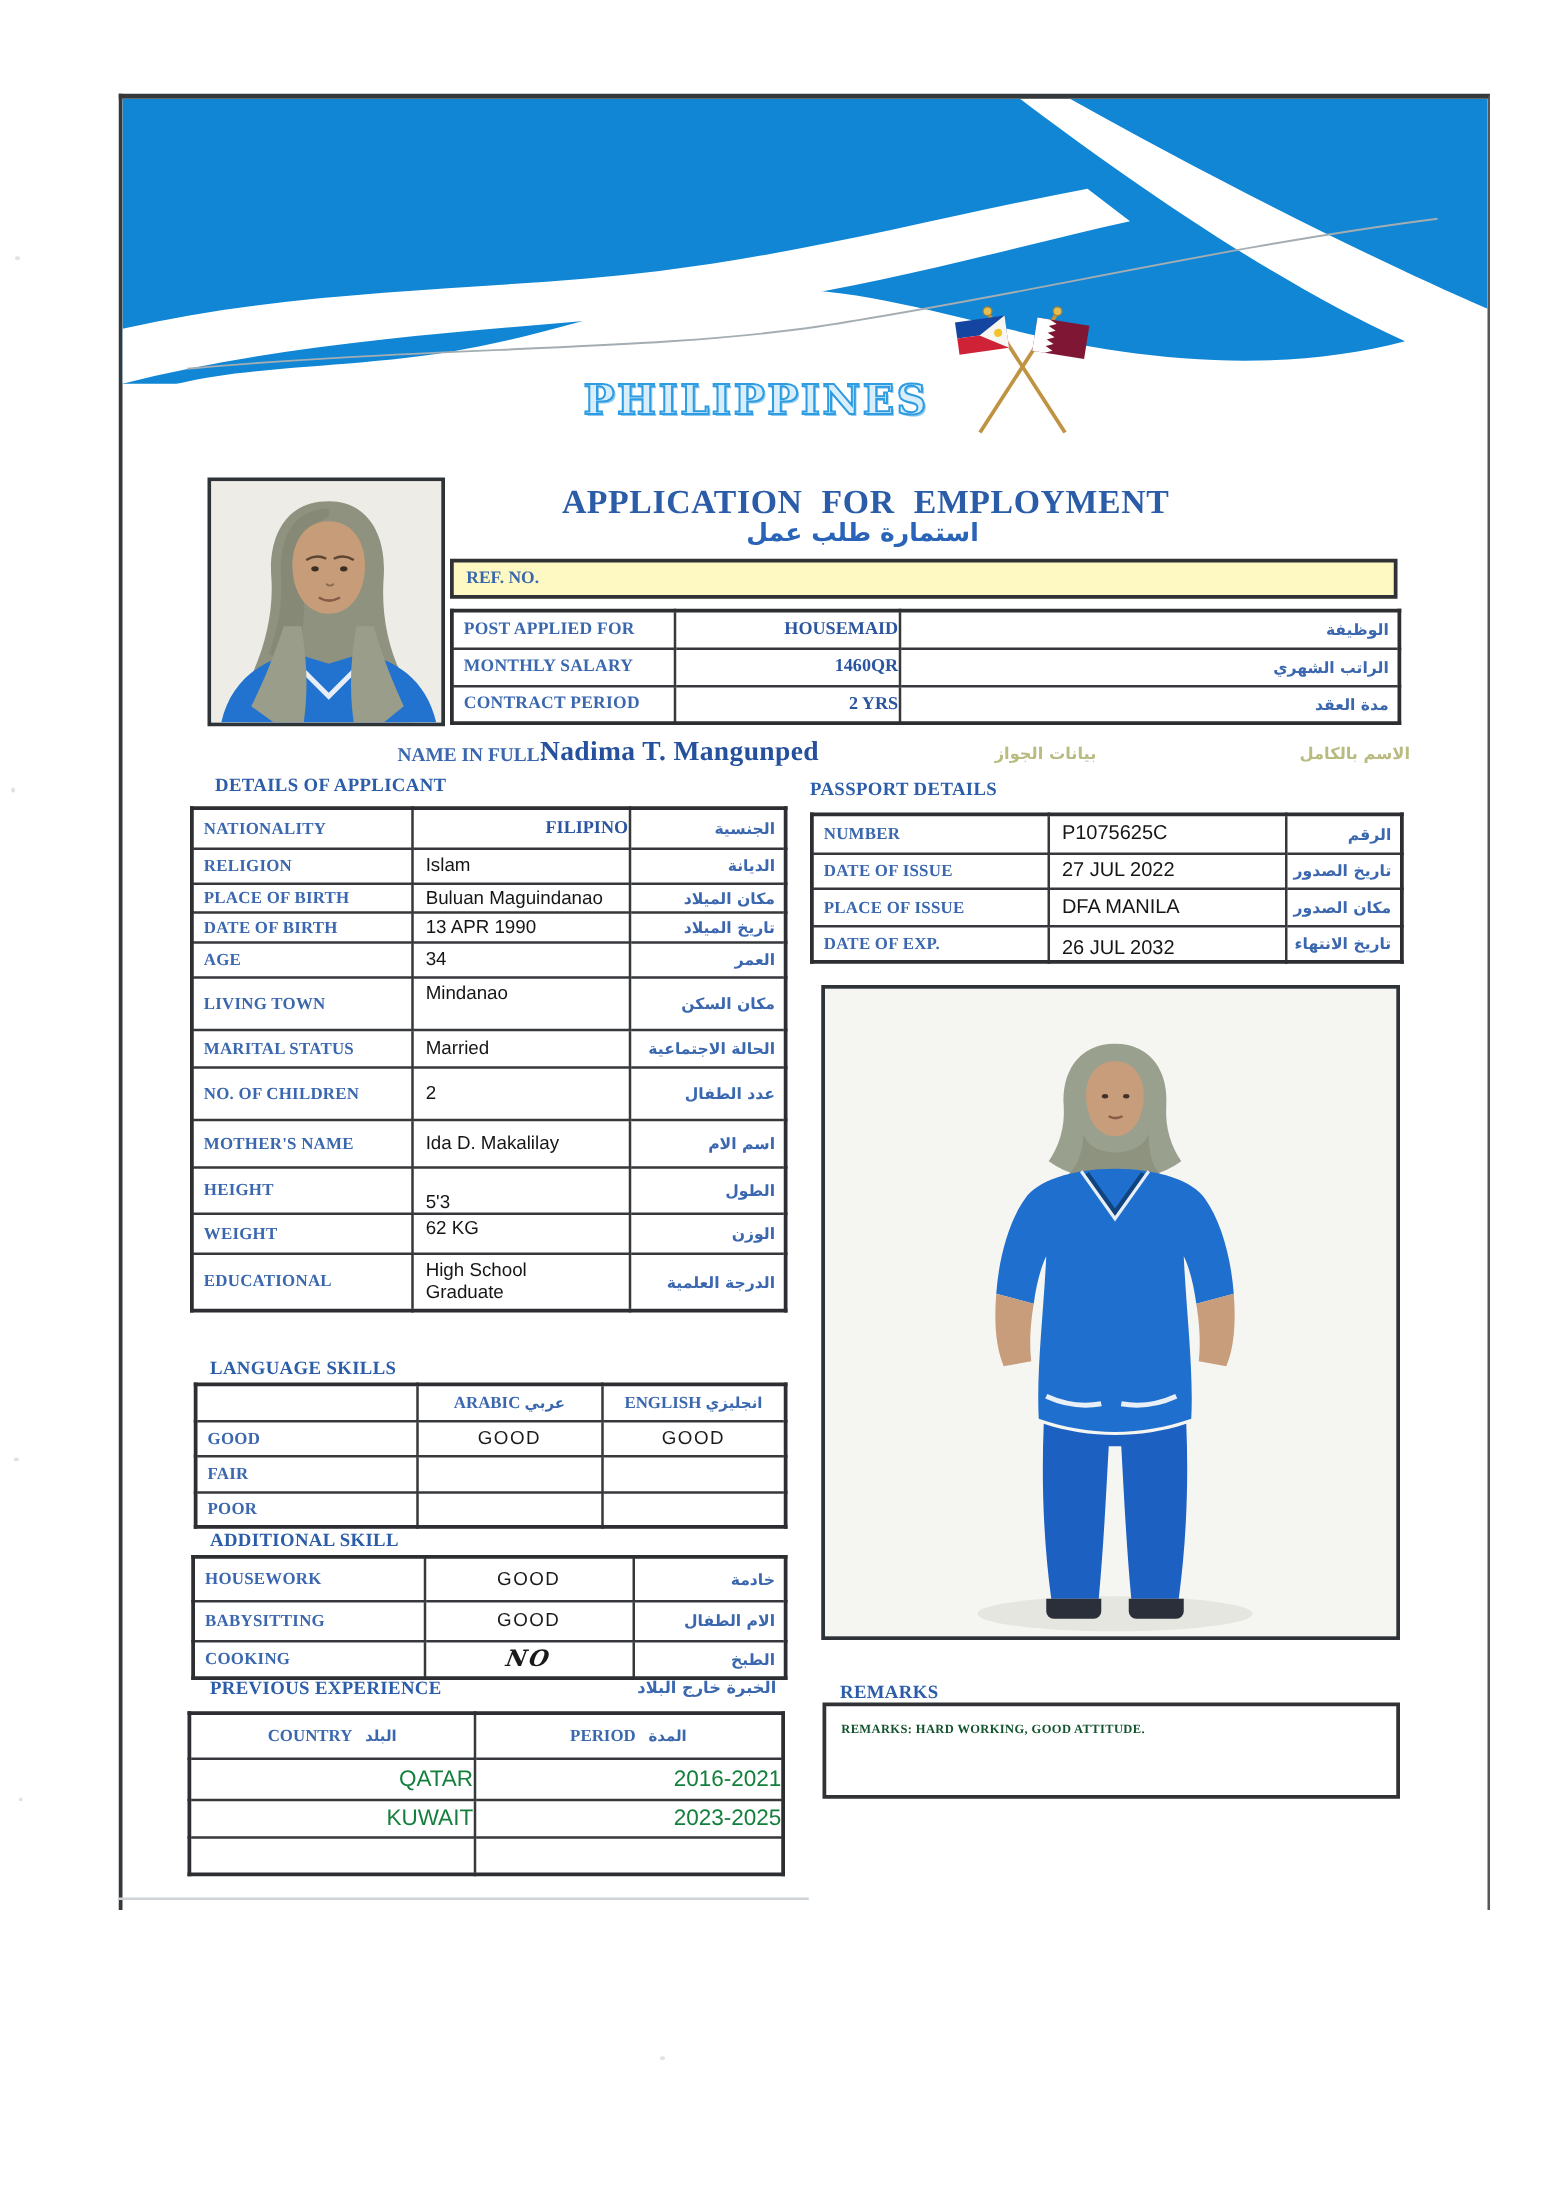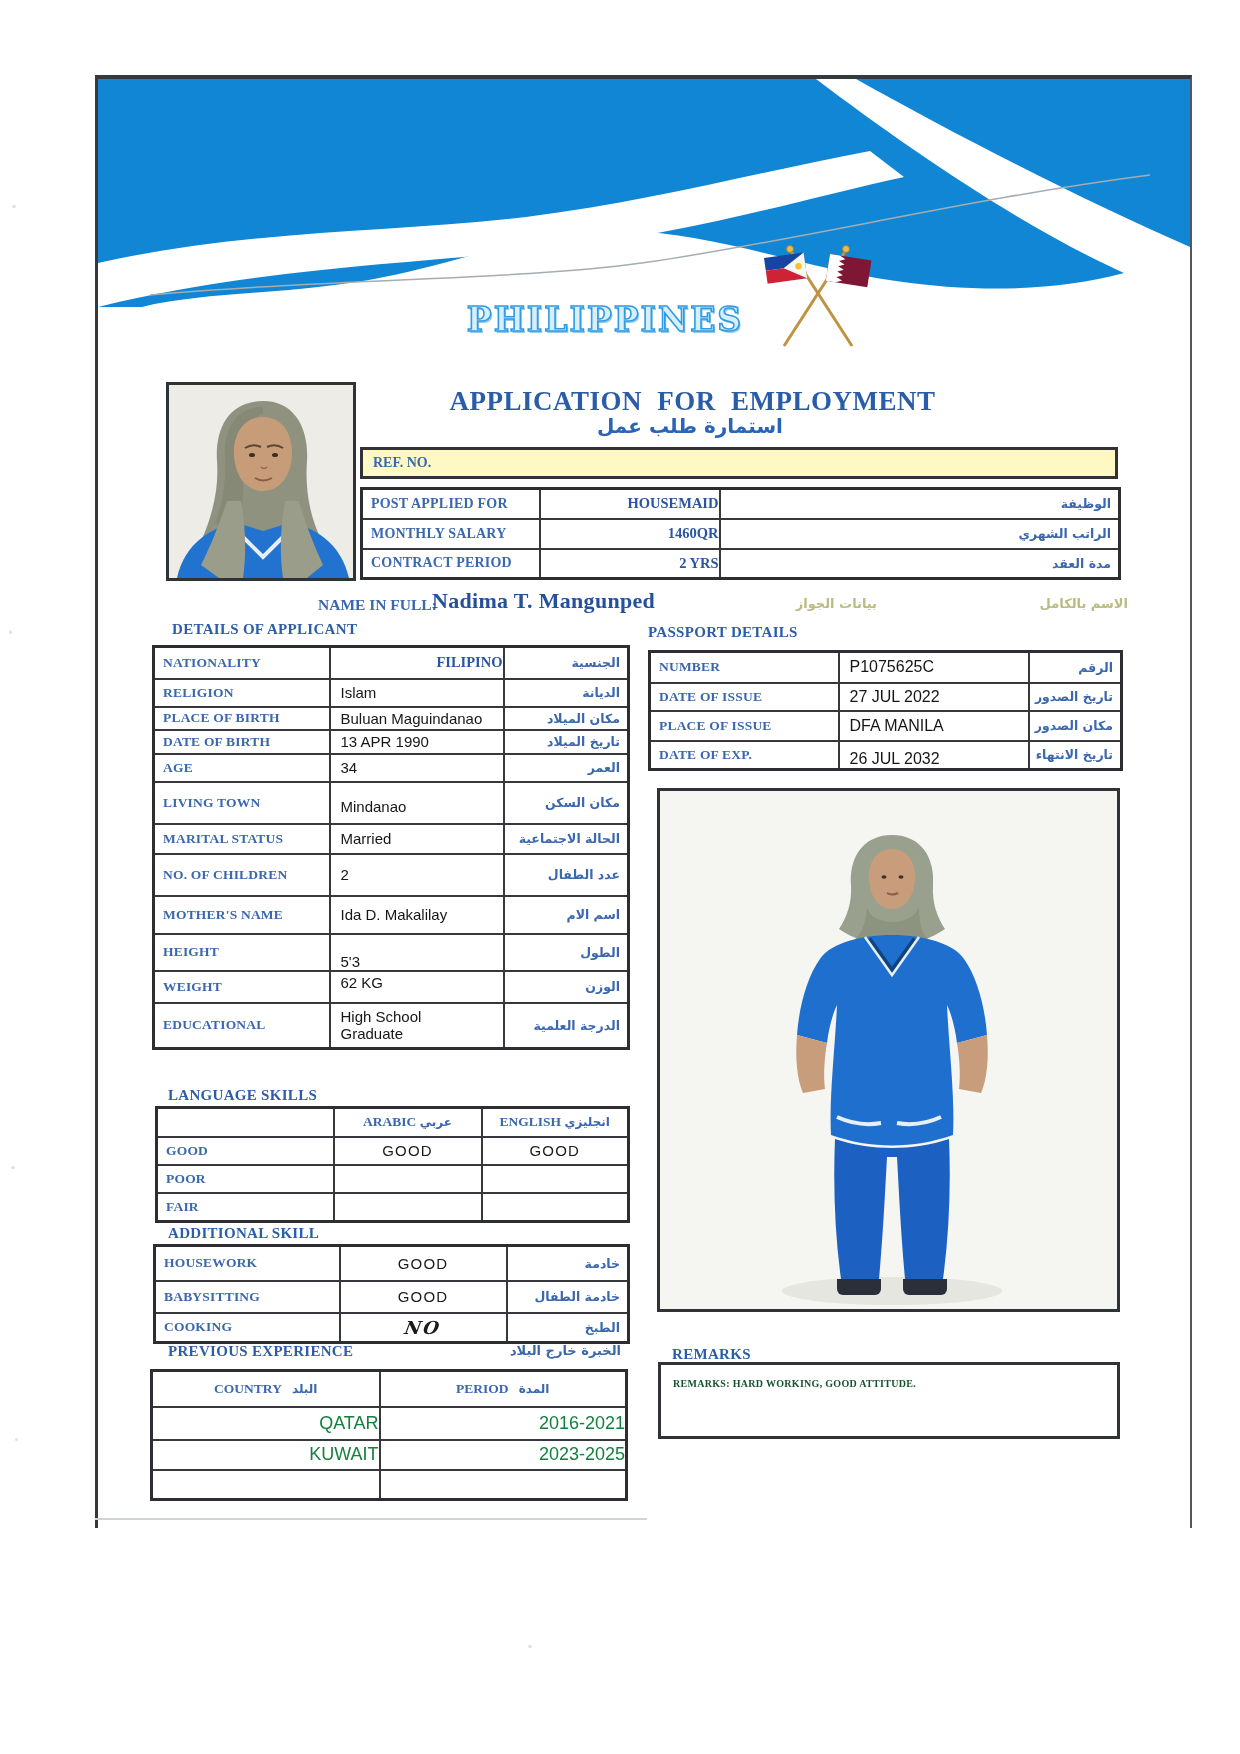--- a/index.html
+++ b/index.html
@@ -157,21 +157,21 @@
       <td class="val">13 APR 1990</td>
       <td class="ar">تاريخ الميلاد</td>
     </tr>
     <tr style="height:28px">
       <td class="lab">AGE</td>
       <td class="val">34</td>
       <td class="ar">العمر</td>
     </tr>
     <tr style="height:42px">
       <td class="lab">LIVING TOWN</td>
-      <td class="val" style="vertical-align:top;padding-top:15px">Mindanao</td>
+      <td class="val" style="vertical-align:top;padding-top:3px">Mindanao</td>
       <td class="ar">مكان السكن</td>
     </tr>
     <tr style="height:30px">
       <td class="lab">MARITAL STATUS</td>
       <td class="val">Married</td>
       <td class="ar">الحالة الاجتماعية</td>
     </tr>
     <tr style="height:42px">
       <td class="lab">NO. OF CHILDREN</td>
       <td class="val">2</td>
@@ -271,51 +271,51 @@
       <td class="hdrpair">
         <span>ENGLISH</span>
         <span class="arsm">انجليزي</span>
       </td>
     </tr>
     <tr style="height:28px">
       <td class="lab">GOOD</td>
       <td class="valcb">GOOD</td>
       <td class="valcb">GOOD</td>
     </tr>
-    <tr style="height:28px">
-      <td class="lab">POOR</td>
-      <td class="valcb"></td>
-      <td class="valcb"></td>
-    </tr>
     <tr style="height:29px">
       <td class="lab">FAIR</td>
       <td class="valcb"></td>
       <td class="valcb"></td>
     </tr>
+    <tr style="height:28px">
+      <td class="lab">POOR</td>
+      <td class="valcb"></td>
+      <td class="valcb"></td>
+    </tr>
   </tbody>
     </table>
 
   <div class="sech" style="left:168px;top:1225px">ADDITIONAL SKILL</div>
 
   <table class="tbl" style="left:153px;top:1244px;width:474px">
     <colgroup>
         <col style="width:185px">
         <col style="width:167px">
         <col style="width:122px">
       </colgroup>
     <tbody>
         <tr style="height:35px">
       <td class="lab">HOUSEWORK</td>
       <td class="valcb">GOOD</td>
       <td class="ar">خادمة</td>
     </tr>
     <tr style="height:32px">
       <td class="lab">BABYSITTING</td>
       <td class="valcb">GOOD</td>
-      <td class="ar">خادمة الطفال</td>
+      <td class="ar">الام الطفال</td>
     </tr>
     <tr style="height:30px">
       <td class="lab">COOKING</td>
       <td class="valcb"><span class="handno">NO</span></td>
       <td class="ar">الطبخ</td>
     </tr>
   </tbody>
     </table>
 
   <div class="sech" style="left:168px;top:1343px">PREVIOUS EXPERIENCE</div>

